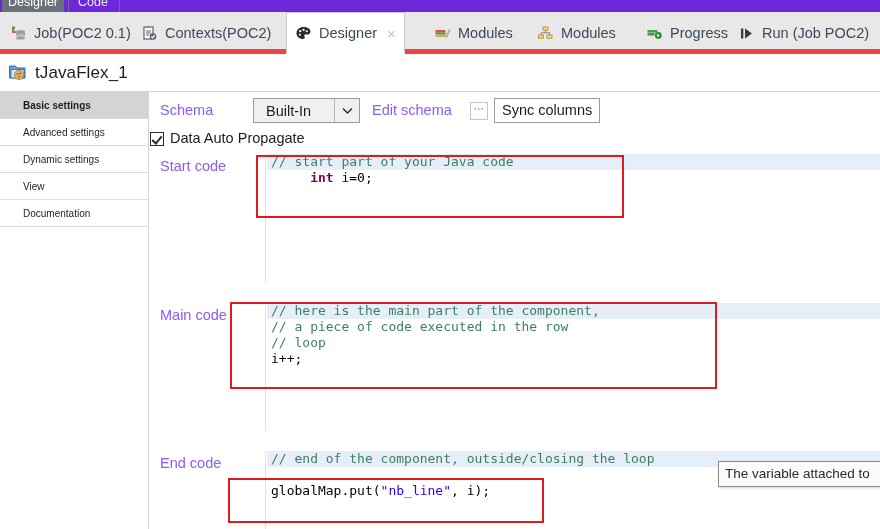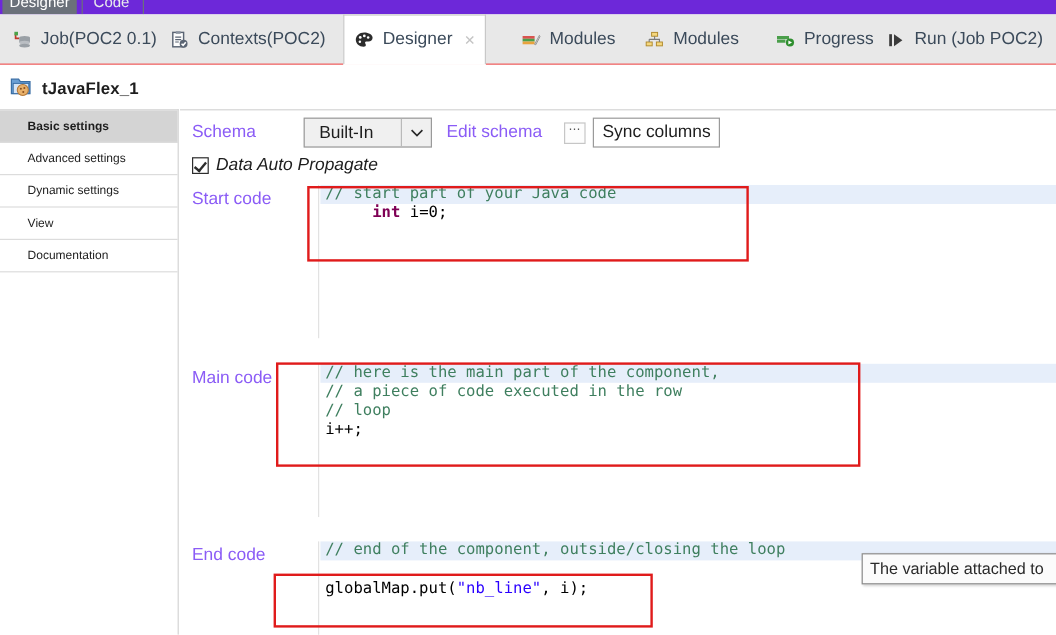--- a/index.html
+++ b/index.html
@@ -44,21 +44,21 @@
     position: absolute;
     top: 0; width: 1px; height: 12px;
     background: #6b717a;
   }
 
   
   .tabbar {
     position: absolute; left: 0; top: 12px;
     width: 880px; height: 42px;
     background: #e8e8e8;
-    border-bottom: 1px solid #ef4444;
+    border-bottom: 5px solid #ef4444;
   }
   .tab {
     position: absolute;
     top: 0;
     height: 42px;
     display: flex;
     align-items: center;
     padding: 0 8px;
     white-space: nowrap;
     font-size: 14.5px;
@@ -92,22 +92,22 @@
   .title-row {
     position: absolute;
     left: 0; top: 54px;
     width: 880px; height: 37px;
     background: #ffffff;
     display: flex;
     align-items: center;
     padding-left: 8px;
   }
   .title-text {
-    font-size: 14px;
-    font-weight: bold;
+    font-size: 17px;
+    font-weight: normal;
     color: #1d1d1d;
     margin-left: 8px;
     letter-spacing: 0.1px;
   }
 
   
   .sidenav {
     position: absolute;
     left: 0; top: 91px;
     width: 149px; height: 438px;
@@ -190,21 +190,21 @@
     padding: 0 7px;
     border: 1px solid #9a9a9a;
     background: #ffffff;
     font-size: 14.5px;
     color: #1d1d1d;
     line-height: 23px;
     white-space: nowrap;
   }
 
   
-  .check-row { position: absolute; left: 10px; top: 38px; display: flex; align-items: center; font-style: italic; }
+  .check-row { position: absolute; left: 0; top: 38px; display: flex; align-items: flex-end; }
   .checkbox {
     width: 14px; height: 14px;
     border: 1px solid #2c2c2c;
     background: #ffffff;
     position: relative;
     flex: 0 0 14px;
   }
   .checkbox::after {
     content: "";
     position: absolute;

